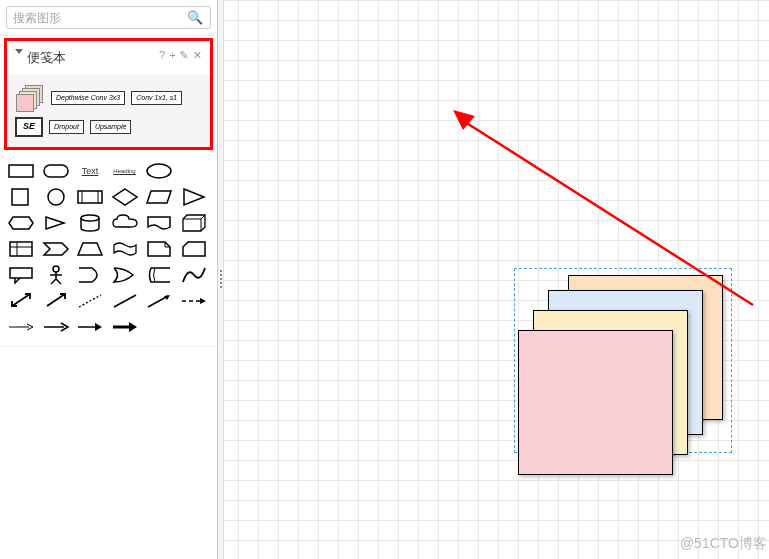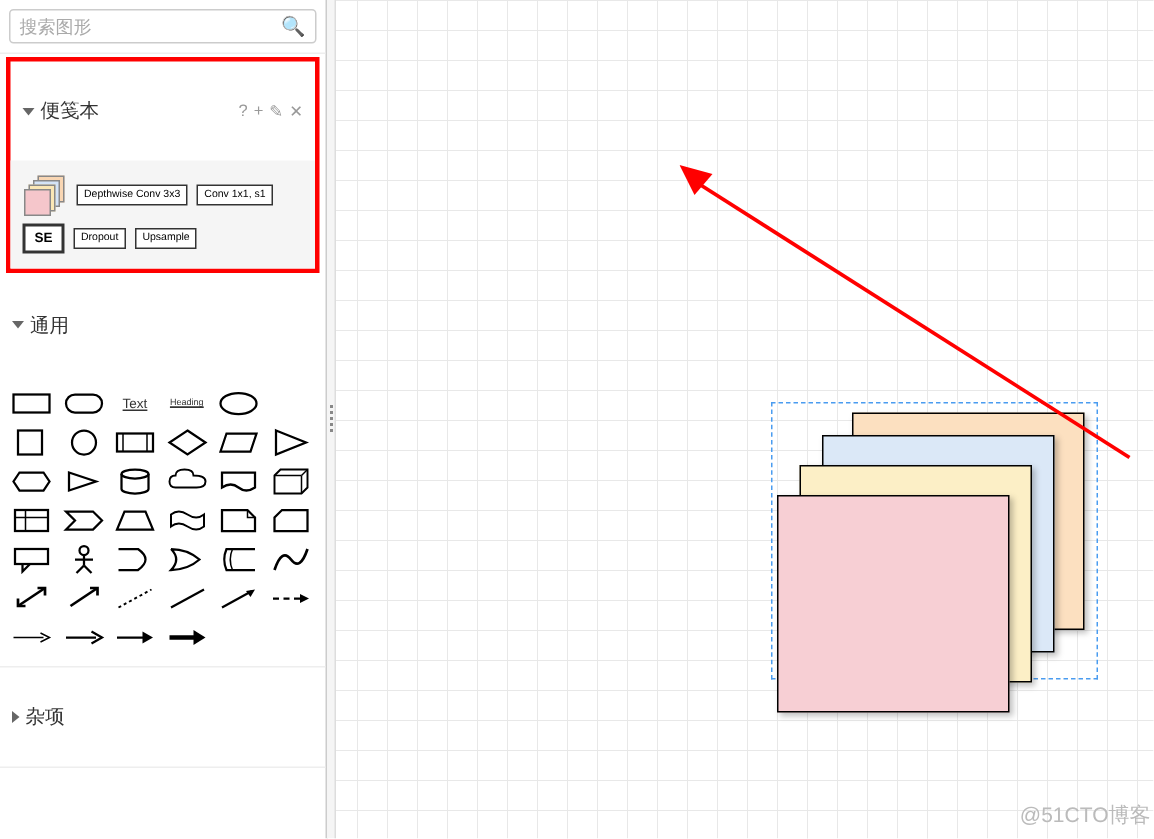--- a/index.html
+++ b/index.html
@@ -5,28 +5,28 @@
 * { box-sizing: border-box; margin: 0; padding: 0; }
 body { font-family: Arial, sans-serif; font-size: 12px; background: #fff; width: 769px; height: 559px; overflow: hidden; position: relative; }
 .container { display: flex; height: 100%; }
 .sidebar { width: 218px; border-right: 1px solid #ccc; background: #fff; display: flex; flex-direction: column; }
 .search-wrap { padding: 6px; border-bottom: 1px solid #eee; }
 .search-box { display: flex; align-items: center; border: 1px solid #ccc; border-radius: 3px; padding: 3px 6px; background: #fff; }
 .search-box input { border: none; outline: none; flex: 1; font-size: 12px; color: #888; }
 .search-box input::placeholder { color: #aaa; }
 .search-icon { color: #888; font-size: 13px; }
 .panel { border-bottom: 1px solid #eee; }
-.panel-header { display: flex; align-items: center; padding: 24px 8px; font-size: 13px; color: #333; cursor: pointer; }
+.panel-header { display: flex; padding: 8px 8px; font-size: 13px; color: #333; cursor: pointer; }
 .caret { display: inline-block; width: 0; height: 0; margin-right: 4px; }
 .caret.down { border-left: 4px solid transparent; border-right: 4px solid transparent; border-top: 5px solid #666; }
 .caret.right { border-top: 4px solid transparent; border-bottom: 4px solid transparent; border-left: 5px solid #666; }
 .panel-actions { margin-left: auto; display: flex; gap: 4px; color: #999; font-size: 11px; }
 .panel-actions span { cursor: pointer; }
 .scratchpad { border: 3px solid red; margin: 2px 4px; }
-.scratch-body { background: #f5f5f5; padding: 10px 8px; display: flex; flex-wrap: wrap; gap: 6px; align-items: center; }
+.scratch-body { background: #f5f5f5; padding: 10px 8px; display: flex; flex-wrap: wrap; gap: 6px; align-items: center; font-style: italic; }
 .stack-mini { position: relative; width: 30px; height: 26px; cursor: move; }
 .stack-mini div { position: absolute; width: 18px; height: 18px; border: 1px solid #888; }
 .sm1 { left: 10px; top: 0; background: #f9d6b3; }
 .sm2 { left: 7px; top: 3px; background: #d4e4f7; }
 .sm3 { left: 4px; top: 6px; background: #fae7b5; }
 .sm4 { left: 1px; top: 9px; background: #f5c6cb; }
 .shape-box { border: 1px solid #333; padding: 2px 4px; font-size: 7px; background: #fff; cursor: move; text-align: center; line-height: 1.1; white-space: nowrap; }
 .shape-box.bold { border-width: 2px; font-size: 9px; padding: 3px 6px; font-weight: bold; }
 .general-body { padding: 8px 6px; display: grid; grid-template-columns: repeat(6, 1fr); gap: 4px 2px; }
 .gshape { width: 30px; height: 22px; display: flex; align-items: center; justify-content: center; cursor: move; text-decoration: underline; }
@@ -78,24 +78,20 @@
         </div>
         <div class="shape-box">Depthwise Conv 3x3</div>
         <div class="shape-box">Conv 1x1, s1</div>
         <div class="shape-box bold">SE</div>
         <div class="shape-box">Dropout</div>
         <div class="shape-box">Upsample</div>
       </div>
     </div>
 
     <div class="panel">
-      <div class="panel-header">
-        <span class="caret down"></span>
-        <span>通用</span>
-      </div>
       <div class="general-body">
         <div class="gshape">
             <svg>
               <rect x="2" y="4" width="24" height="12" fill="none" stroke="#000" stroke-width="1.5"></rect>
             </svg>
           </div>
         <div class="gshape">
             <svg>
               <rect x="2" y="4" width="24" height="12" rx="6" fill="none" stroke="#000" stroke-width="1.5"></rect>
             </svg>
@@ -300,26 +296,20 @@
           </div>
         <div class="gshape">
             <svg>
               <line x1="2" y1="10" x2="20" y2="10" stroke="#000" stroke-width="3"></line>
               <polygon points="26,10 18,5 18,15" fill="#000"></polygon>
             </svg>
           </div>
       </div>
     </div>
 
-    <div class="panel">
-      <div class="panel-header">
-        <span class="caret right"></span>
-        <span>杂项</span>
-      </div>
-    </div>
   </div>
 
   <div class="canvas">
     <div class="grid-bg"></div>
     <div class="selection"></div>
     <div class="big-stack">
       <div class="bs1"></div>
       <div class="bs2"></div>
       <div class="bs3"></div>
       <div class="bs4"></div>

